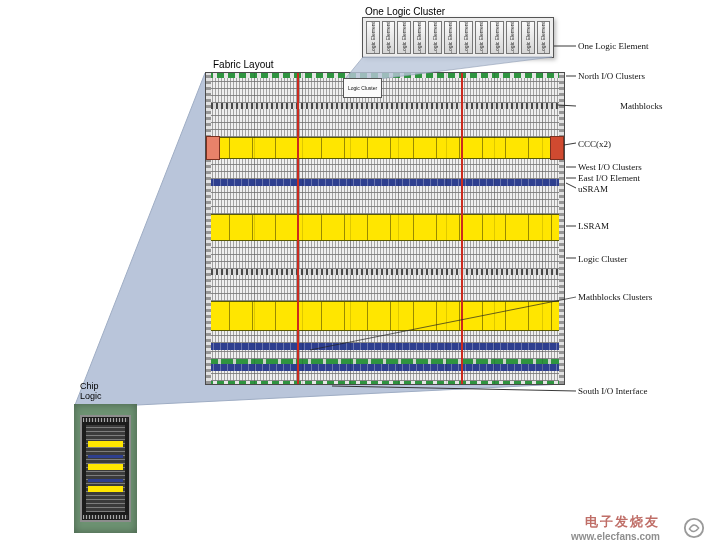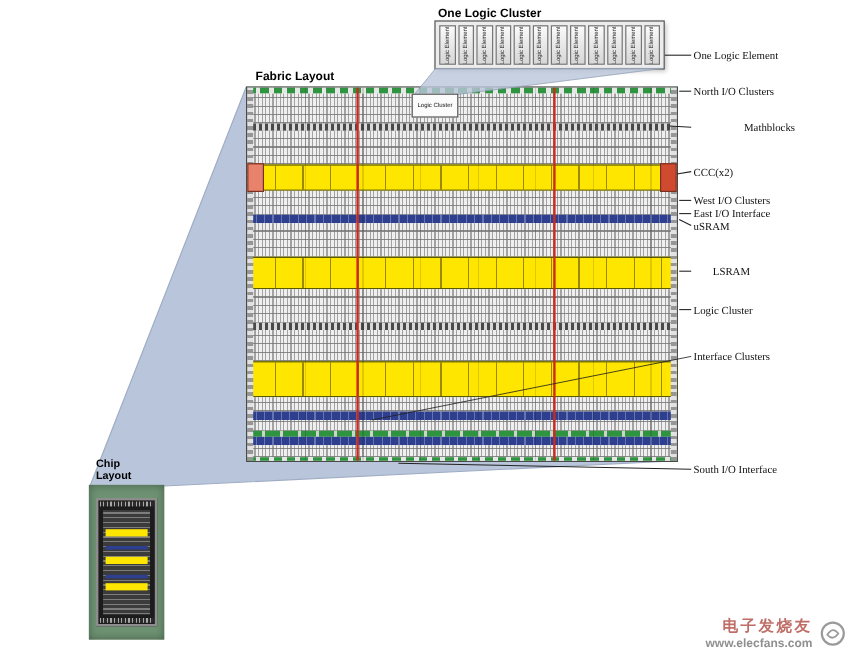--- a/index.html
+++ b/index.html
@@ -29,21 +29,21 @@
   .blueband { background-color:#2e3f8f;
          background-image: repeating-linear-gradient(90deg, rgba(255,255,255,.28) 0 1px, transparent 1px 7px); }
   .greenio { background-image: repeating-linear-gradient(90deg, #2f9440 0 7px, #e6e6e6 7px 11px); }
   .greenrow { background-image: repeating-linear-gradient(90deg, #2f9440 0 12px, #ccd4cc 12px 15px); }
   .iocol { position:absolute; top:0; bottom:0; width:5px; z-index:3;
          background-image: repeating-linear-gradient(0deg, #969696 0 3px, #e2e2e2 3px 6px); }
   .ccc { position:absolute; width:14px; height:24px; top:63px; z-index:4; border:1px solid #7a3020; box-sizing:border-box; }
   .redline { position:absolute; top:0; bottom:0; width:2px; background:#cc2a1e; z-index:5; }
 
   
-  .big-title { position:absolute; font-size:10px; font-weight:bold; color:#000; z-index:6; white-space:nowrap; }
+  .big-title { position:absolute; font-size:10px; font-weight:normal; color:#000; z-index:6; white-space:nowrap; }
   .anno { position:absolute; left:578px; font-size:9px; color:#111; z-index:6; white-space:nowrap;font-family:Liberation Serif, serif; }
 
   
   .lc-box { position:absolute; left:362px; top:17px; width:192px; height:41px;
             background:#ececec; border:1px solid #555; box-shadow:2px 2px 4px rgba(0,0,0,.25);
             display:flex; gap:2px; padding:3px; box-sizing:border-box; z-index:6; }
   .lc-cell { flex:1; border:1px solid #767676; background:linear-gradient(#fafafa,#d6d6d6);
             display:flex; align-items:center; justify-content:center; overflow:hidden; }
   .lc-cell span { writing-mode:vertical-rl; transform:rotate(180deg); font-size:5px; color:#222; white-space:nowrap; }
   .lc-small { position:absolute; left:343px; top:78px; width:37px; height:18px; background:#fbfbfb;
@@ -55,21 +55,21 @@
             background:#6d9272; box-shadow:inset 0 0 8px rgba(0,0,0,.35); z-index:2; }
   .chip-pkg { position:absolute; left:6px; top:11px; right:6px; bottom:11px;
             background:#1c1c1c; border:2px solid #8d8d8d; box-sizing:border-box; }
   .chip-pins { position:absolute; left:1px; right:1px; height:4px;
             background-image: repeating-linear-gradient(90deg, #a8a8a8 0 1px, #2c2c2c 1px 3px); }
   .chip-die { position:absolute; left:4px; top:8px; right:4px; bottom:8px; background-color:#4c4c4c;
             background-image: repeating-linear-gradient(0deg, #7d7d7d 0 1px, #3b3b3b 1px 4px); }
   .die-band { position:absolute; left:2px; right:2px; }
 
   
-  .wm { position:absolute; right:8px; bottom:10px; display:flex; align-items:center; gap:6px; z-index:6;margin-top:46px; }
+  .wm { position:absolute; right:8px; bottom:10px; display:flex; align-items:center; gap:23px; z-index:6;margin-top:46px; }
   .wm-text { text-align:right; }
   .wm-brand { color:#b04a42; opacity:.8; font-size:13px; font-weight:bold; letter-spacing:2px; }
   .wm-url { color:#8f8f8f; font-size:10px;font-weight:bold; }
   .wm-logo { width:22px; height:22px; }
 </style>
 </head>
 <body>
 
 <div class="page">
 
@@ -147,46 +147,46 @@
     <div class="lc-cell">
         <span>Logic Element</span>
       </div>
   </div>
   <div class="lc-small">
     <span>Logic Cluster</span>
   </div>
 
   <div class="big-title" style="left:80px; top:381px; font-size:9px; line-height:10px;">
     <div>Chip</div>
-    <div>Layout</div>
+    <div>Logic</div>
   </div>
   <div class="chip-green">
     <div class="chip-pkg">
       <div class="chip-pins" style="top:1px"></div>
       <div class="chip-pins" style="bottom:1px"></div>
       <div class="chip-die">
         <div class="die-band" style="top:18%;height:6px;background:#ffe600"></div>
         <div class="die-band" style="top:34%;height:3px;background:#2e3f8f"></div>
         <div class="die-band" style="top:45%;height:6px;background:#ffe600"></div>
         <div class="die-band" style="top:62%;height:3px;background:#2e3f8f"></div>
         <div class="die-band" style="top:70%;height:6px;background:#ffe600"></div>
       </div>
     </div>
   </div>
 
   <div class="anno" style="top:41px;">One Logic Element</div>
   <div class="anno" style="top:71px;">North I/O Clusters</div>
   <div class="anno" style="top:101px;padding-left:42px;">Mathblocks</div>
   <div class="anno" style="top:139px;">CCC(x2)</div>
   <div class="anno" style="top:162px;">West I/O Clusters</div>
-  <div class="anno" style="top:173px;">East I/O Interface</div>
+  <div class="anno" style="top:173px;">East I/O Element</div>
   <div class="anno" style="top:184px;">uSRAM</div>
-  <div class="anno" style="top:221px;margin-left:16px;">LSRAM</div>
+  <div class="anno" style="top:221px;">LSRAM</div>
   <div class="anno" style="top:254px;">Logic Cluster</div>
-  <div class="anno" style="top:292px;">Interface Clusters</div>
+  <div class="anno" style="top:292px;">Mathblocks Clusters</div>
   <div class="anno" style="top:386px;">South I/O Interface</div>
 
   <svg id="line-layer" class="svg-layer" width="713" height="552">
     <polygon points="363,57 552,57 379,79 345,79" fill="#b9c5da" fill-opacity="0.8" stroke="#8d9ab1" stroke-width="0.6"></polygon>
     <g stroke="#222" stroke-width="0.9">
       <line x1="554" y1="46" x2="576" y2="46"></line>
       <line x1="566" y1="76" x2="576" y2="76"></line>
       <line x1="558" y1="105" x2="576" y2="106"></line>
       <line x1="564" y1="145" x2="576" y2="143"></line>
       <line x1="566" y1="167" x2="576" y2="167"></line>

